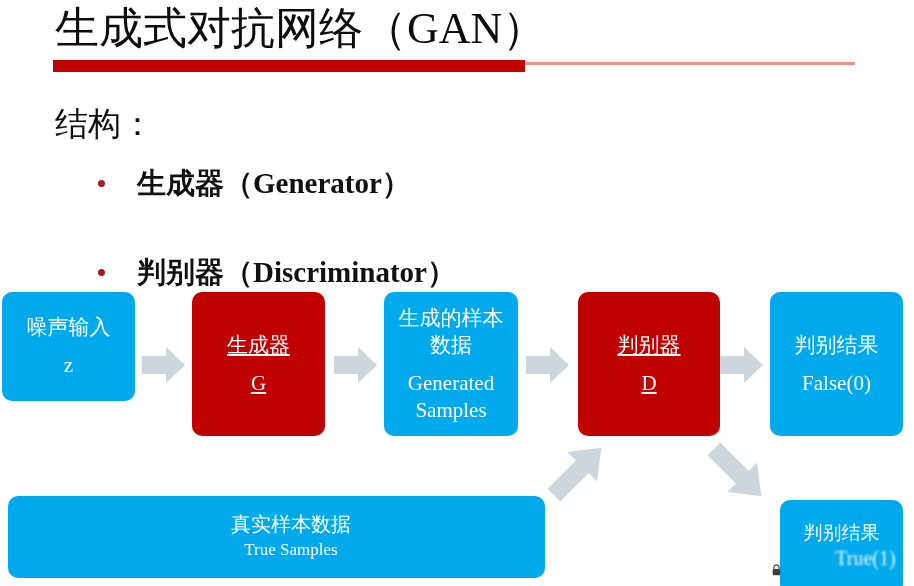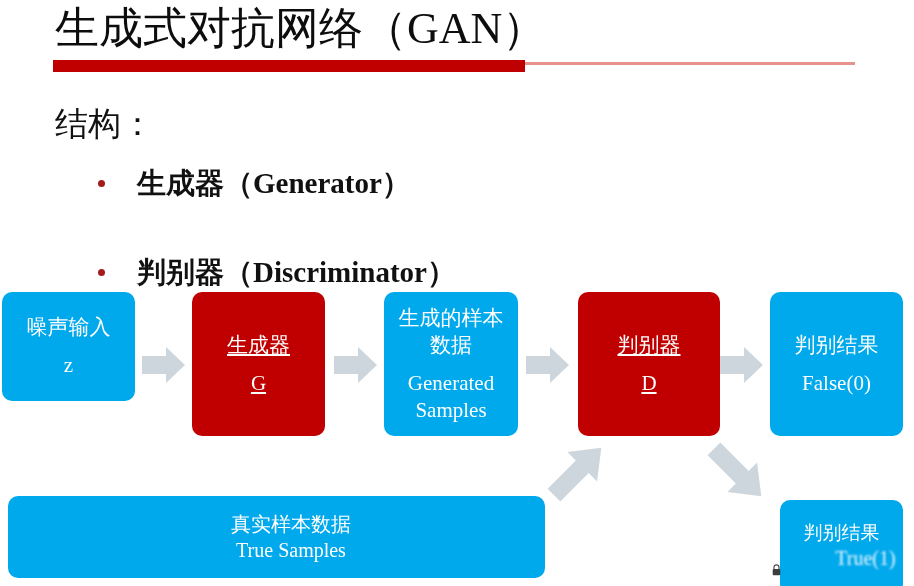--- a/index.html
+++ b/index.html
@@ -125,21 +125,21 @@
 
   #node-true .cn { font-size: 19px; line-height: 25px; }
   #node-true .en {
     font-size: 20px;
     line-height: 26px;
     filter: blur(0.9px);
     opacity: 0.92;
     margin-left: 48px;
   }
   #node-true-samples .cn { font-size: 20px; line-height: 26px; }
-  #node-true-samples .en { font-size: 20px; line-height: 26px; }
+  #node-true-samples .en { font-size: 17px; line-height: 26px; }
 
   
   .arrow {
     position: absolute;
   }
   .arrow svg { display: block; }
 
   #arrow-1 { left: 142px; top: 345px; }
   #arrow-2 { left: 334px; top: 345px; }
   #arrow-3 { left: 526px; top: 345px; }

